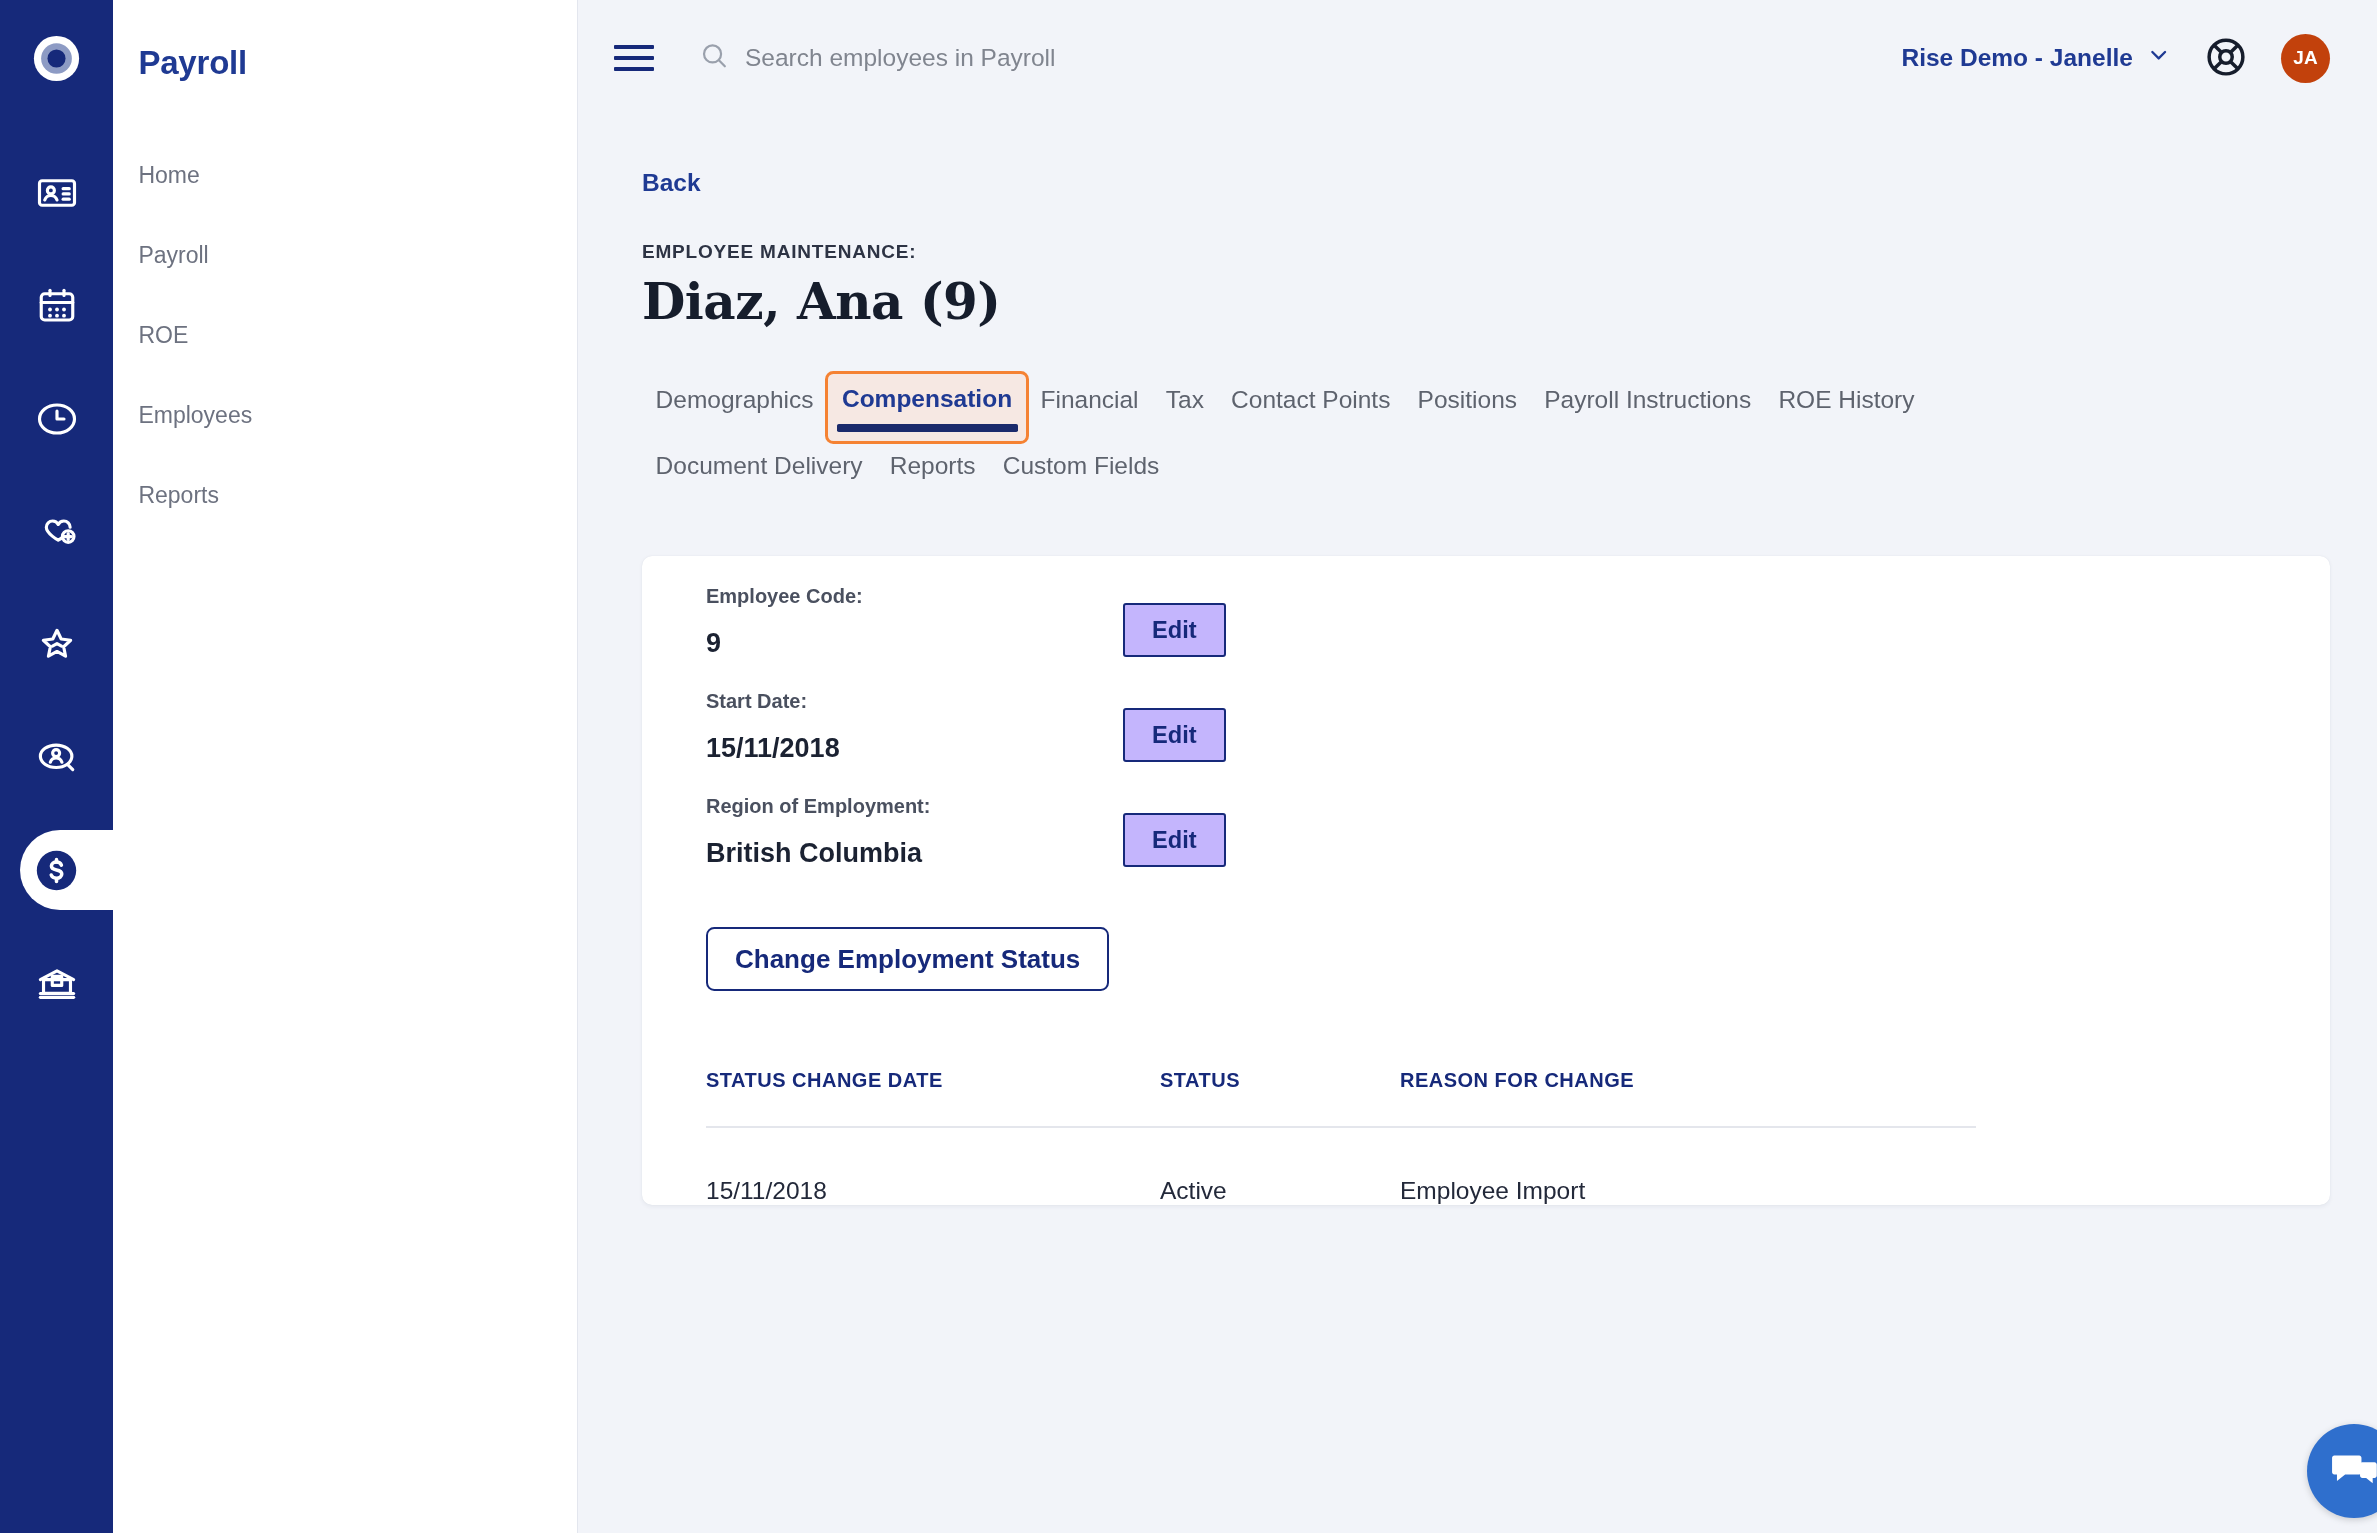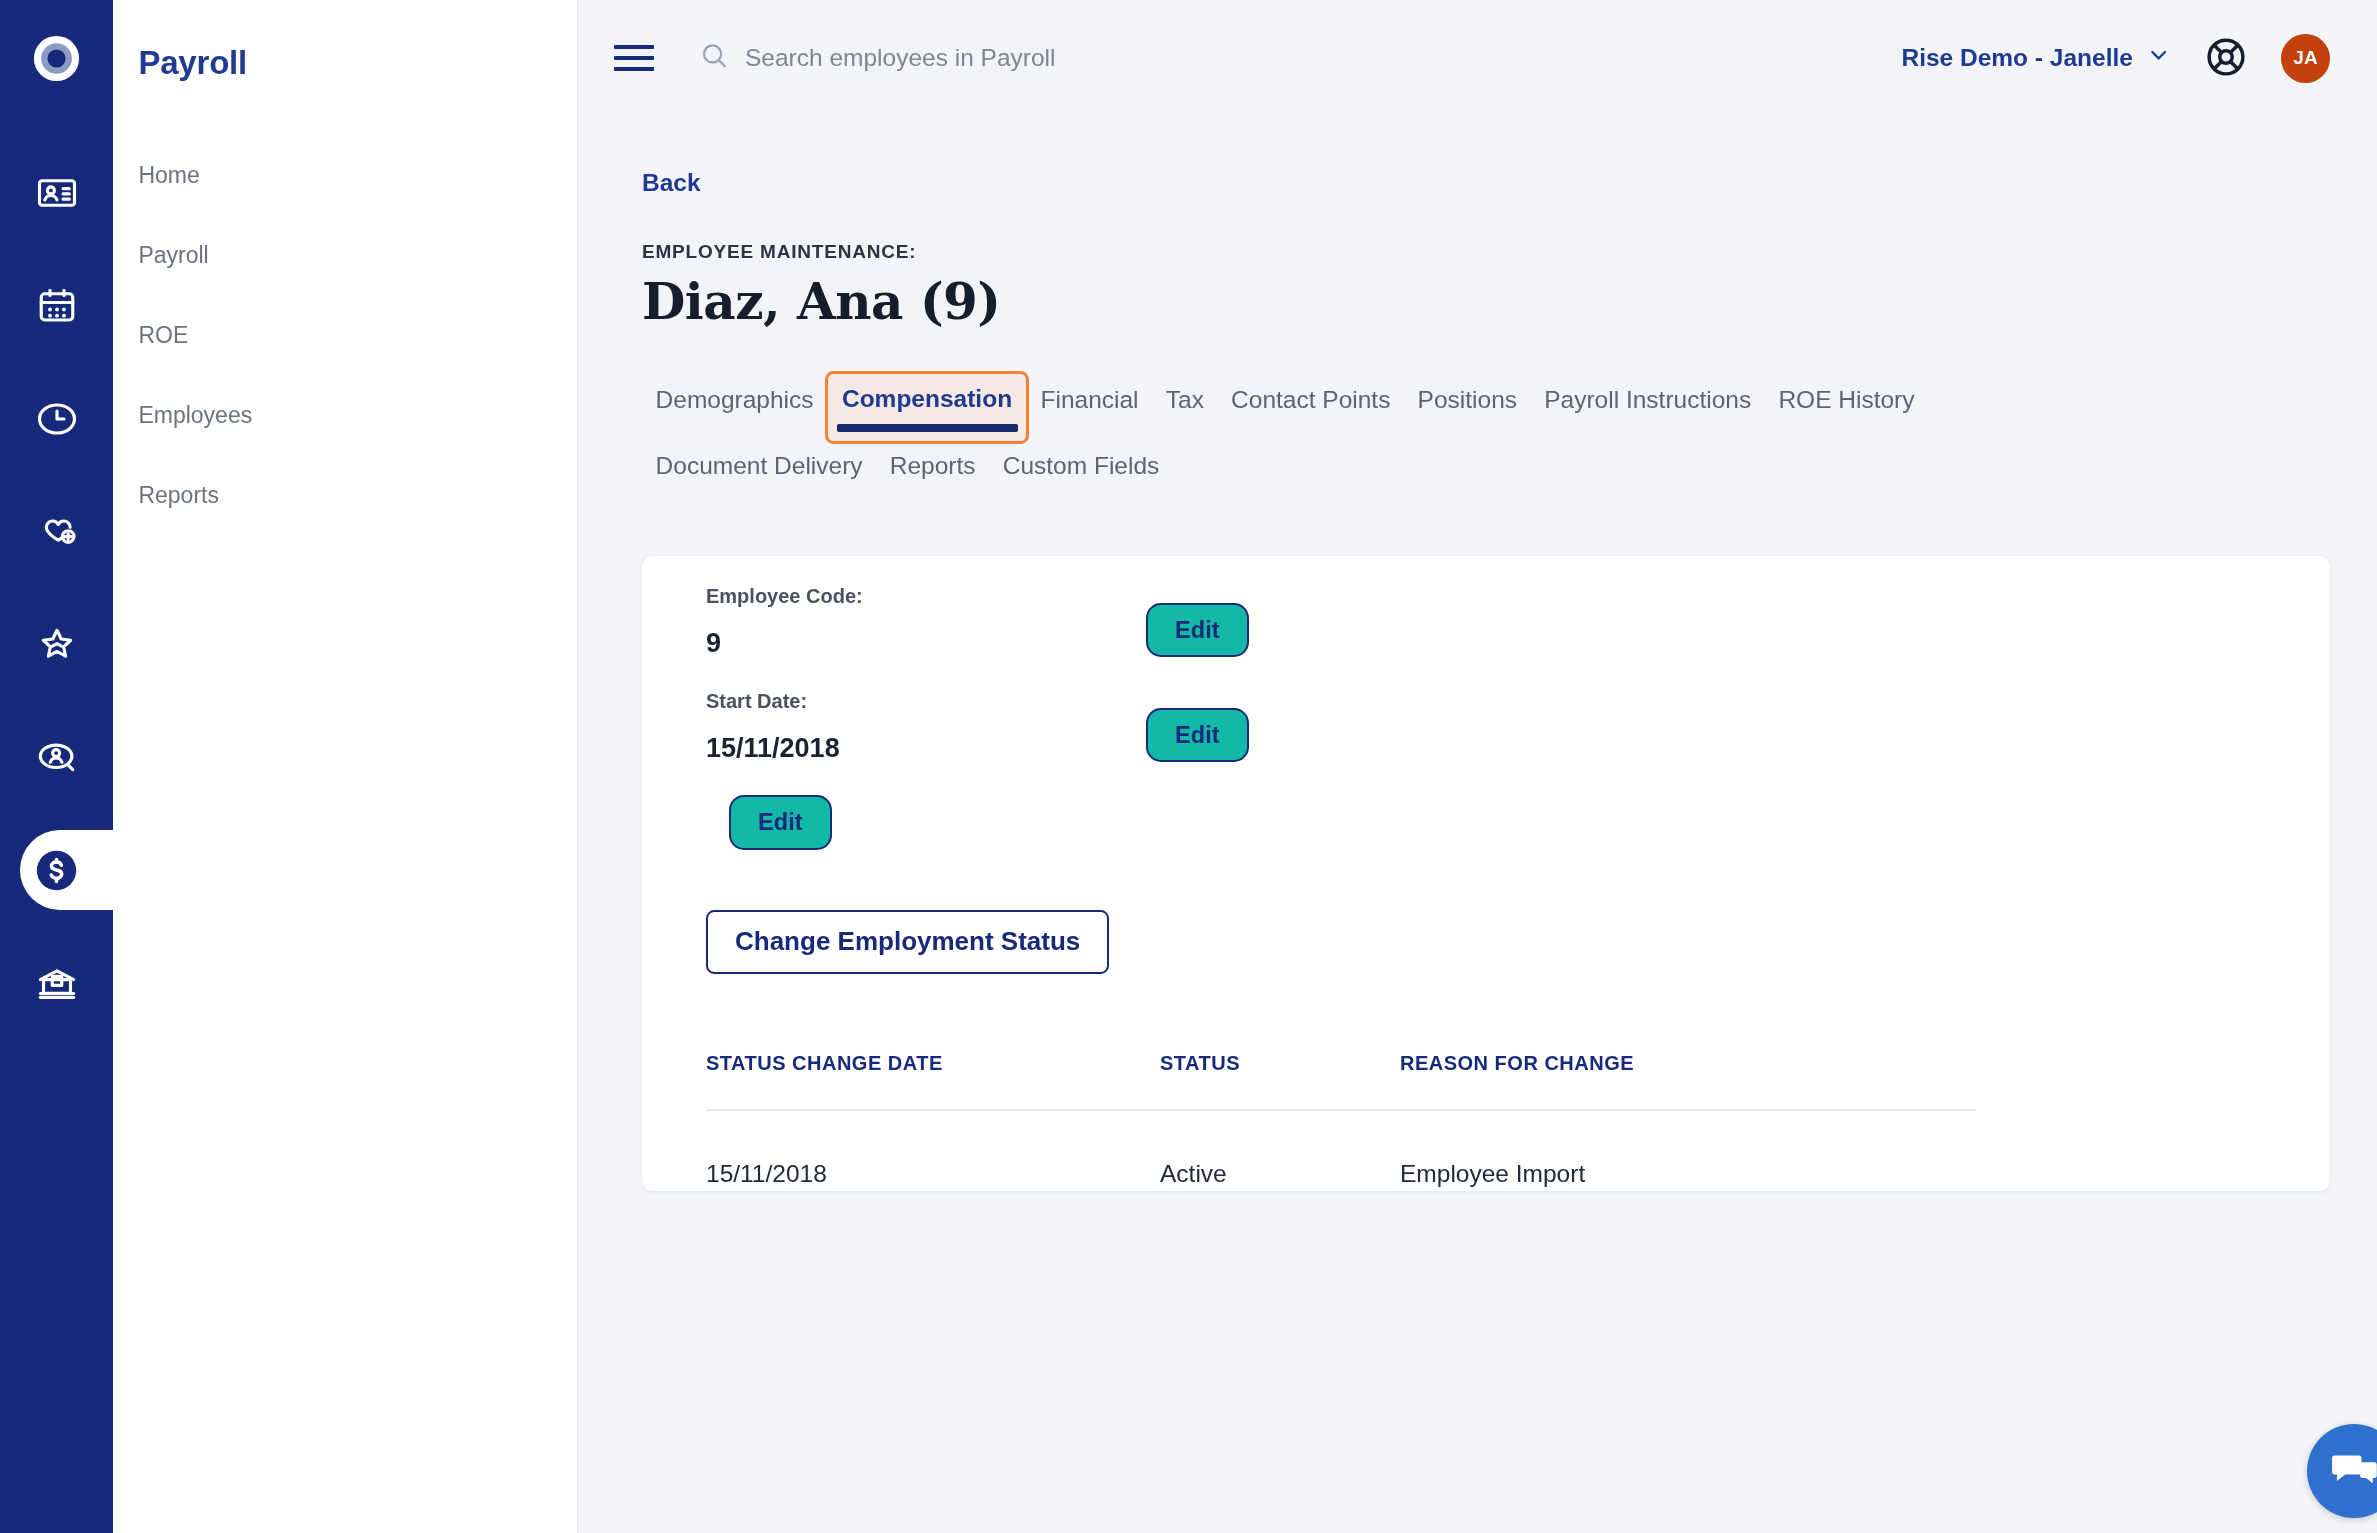--- a/index.html
+++ b/index.html
@@ -176,27 +176,26 @@
     display: flex; align-items: flex-end;
     padding: 0 0 0 64px;
     margin-bottom: 31px;
   }
   .field-block { width: 417px; }
   .field-label { font-size: 20px; font-weight: 600; color: #4a505f; }
   .field-value { font-size: 27px; font-weight: 700; color: #1b2232; margin-top: 20px; }
   .btn-edit {
     font-family: "Liberation Sans", sans-serif;
     font-size: 23.6px; font-weight: 700; color: #16297a;
-    background: #14b8a6;
+    background: #c4b5fd;
     border: 2.7px solid #16297a;
-    border-radius: 15px;
+    border-radius: 3px;
     padding: 11.8px 27px;
     cursor: pointer;
     margin-bottom: 1.8px;
-    margin-left: 23px;
   }
   .btn-status {
     font-family: "Liberation Sans", sans-serif;
     font-size: 26px; font-weight: 700; color: #16297a;
     background: #ffffff;
     border: 2.7px solid #16297a;
     border-radius: 8.2px;
     padding: 14.5px 27px;
     cursor: pointer;
     margin: 27px 0 0 64px;
@@ -443,20 +442,24 @@
 
         <div class="field-row">
           <div class="field-block">
             <div class="field-label">Start Date:</div>
             <div class="field-value">15/11/2018</div>
           </div>
           <button class="btn-edit">Edit</button>
         </div>
 
         <div class="field-row">
+          <div class="field-block">
+            <div class="field-label">Region of Employment:</div>
+            <div class="field-value">British Columbia</div>
+          </div>
           <button class="btn-edit">Edit</button>
         </div>
 
         <button class="btn-status">Change Employment Status</button>
 
         <table class="status-table">
           <thead>
             <tr>
               <th class="col-date">STATUS CHANGE DATE</th>
               <th class="col-status">STATUS</th>

